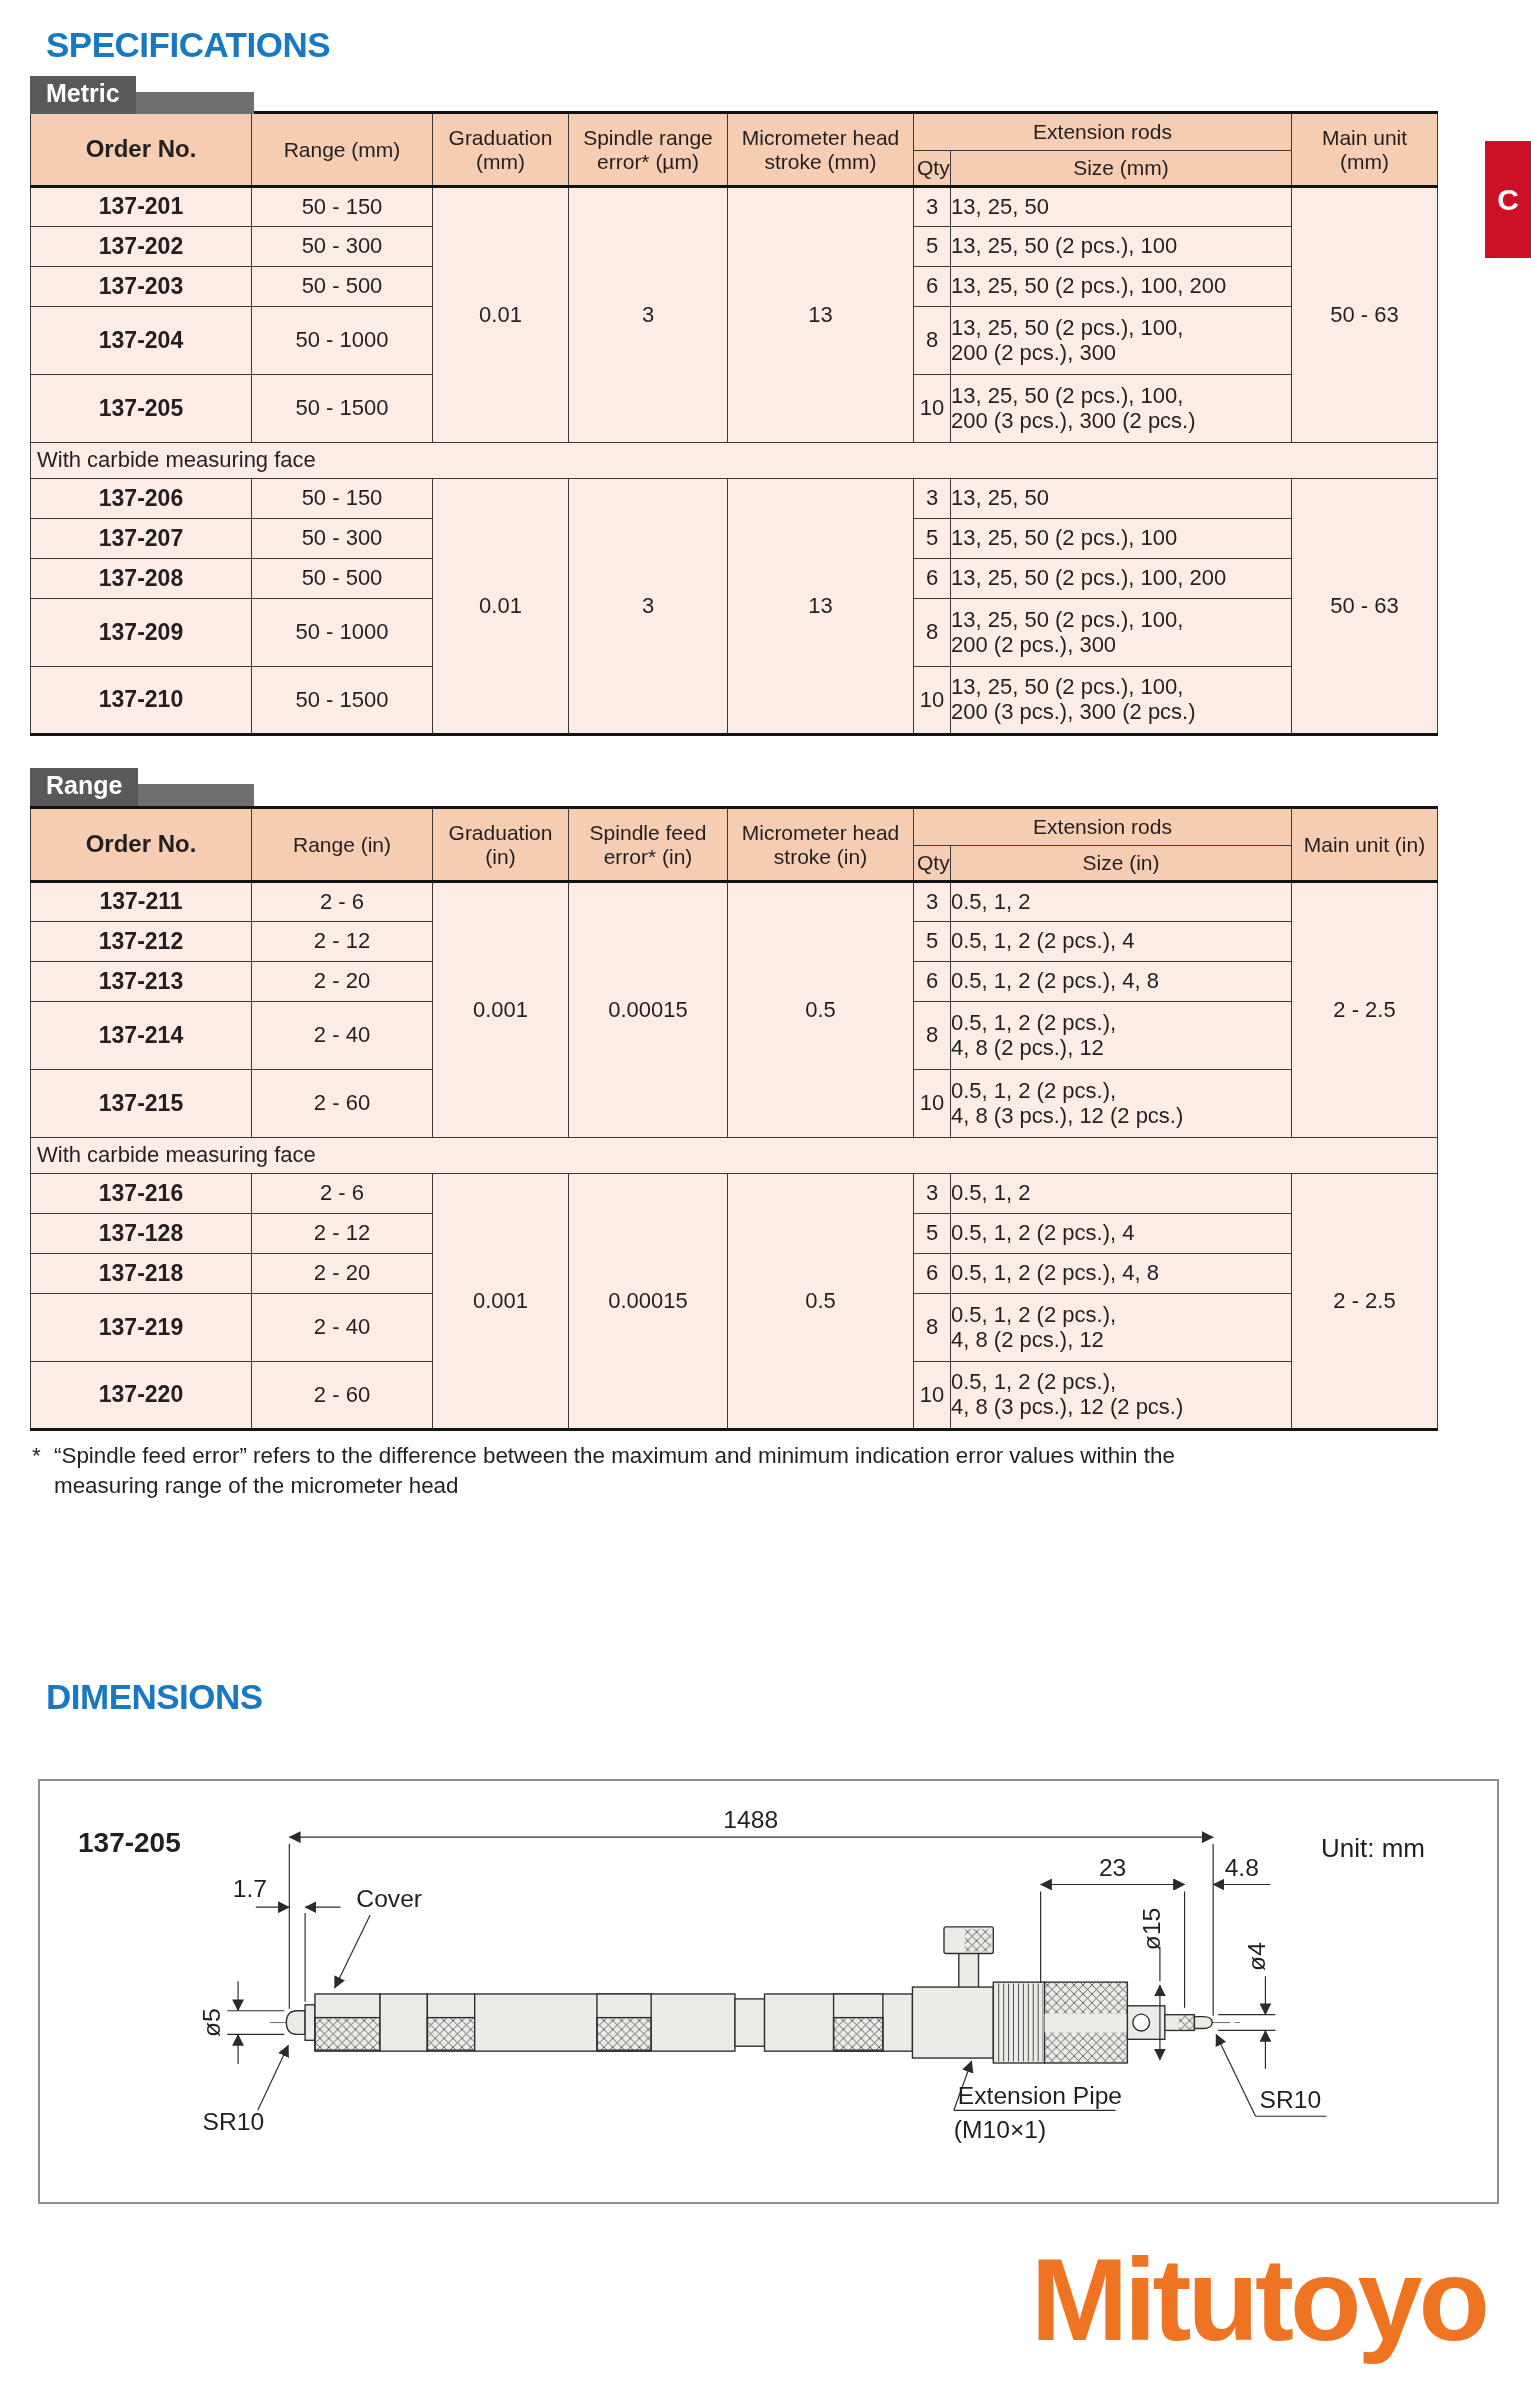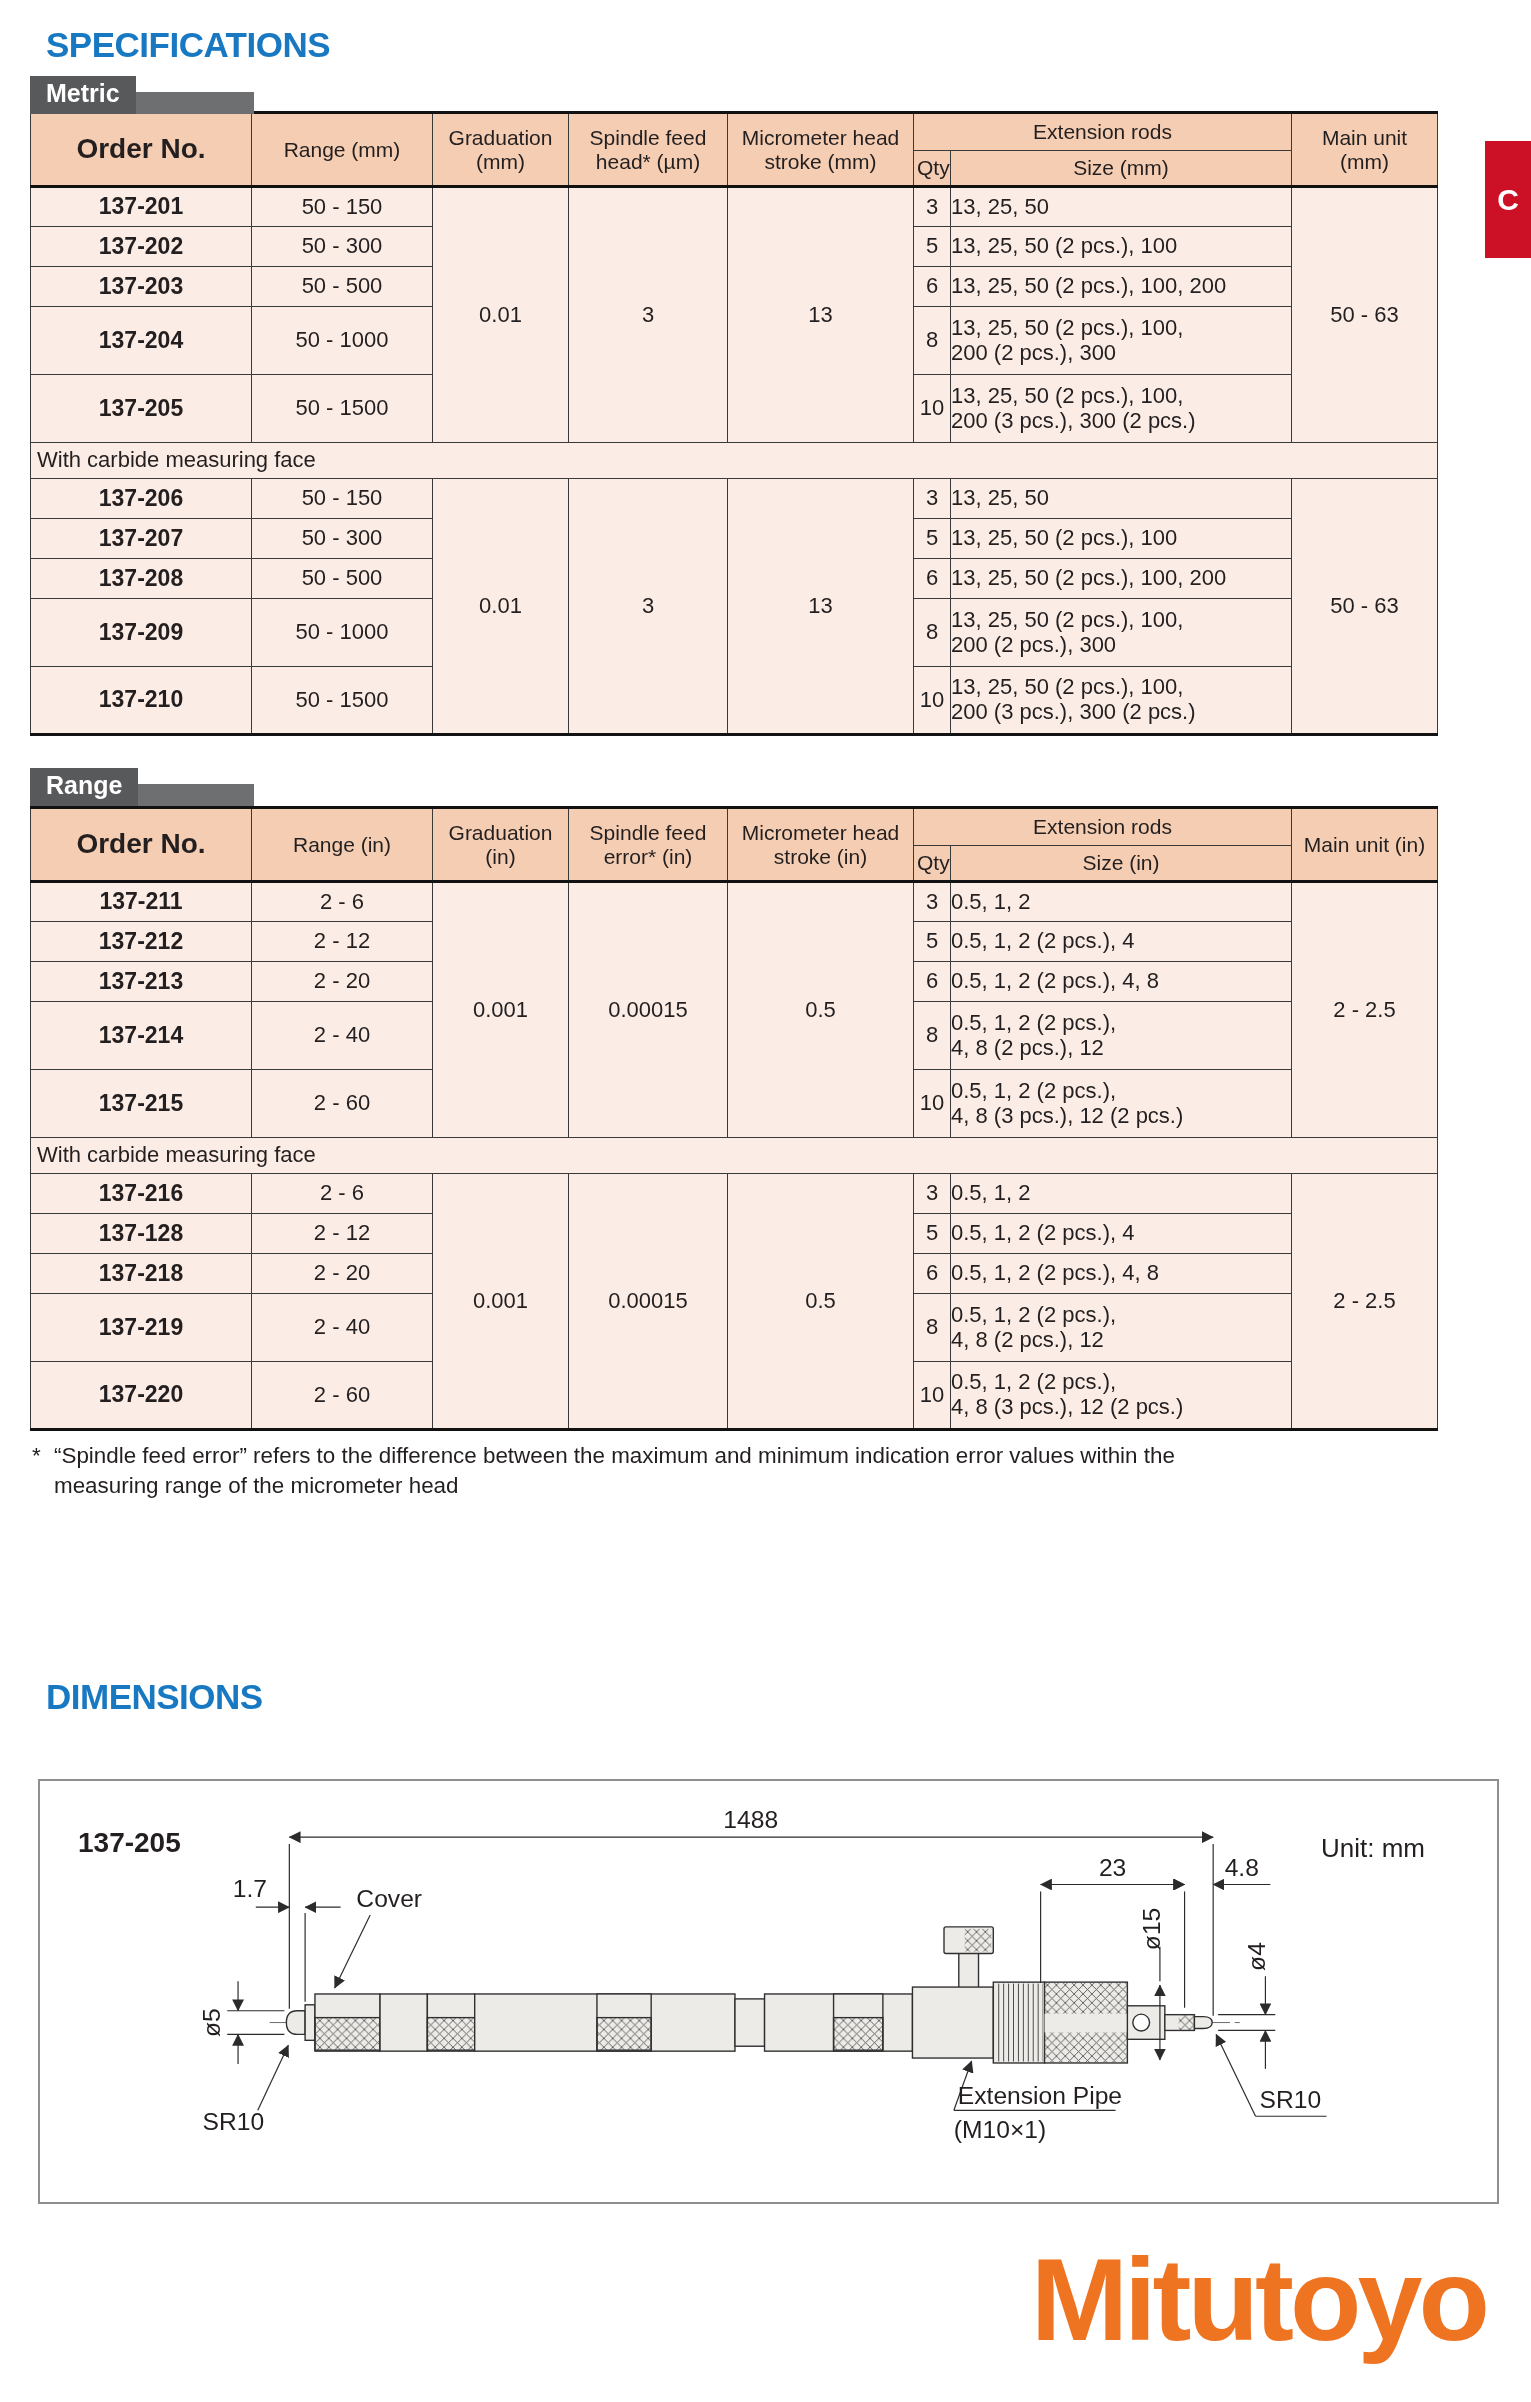--- a/index.html
+++ b/index.html
@@ -7,21 +7,21 @@
   #page{position:relative;width:1531px;height:2403px;background:#fff;overflow:hidden;}
   .blue-h1{position:absolute;left:46px;font-size:35px;font-weight:bold;color:#1878C2;letter-spacing:-0.5px;}
   
   .tab{position:absolute;background:#58595B;color:#fff;font-weight:bold;font-size:25px;padding:3px 16px 6px 16px;z-index:2;}
   .tab-bar{position:absolute;background:#6E6F71;z-index:1;}
   
   .spec-table{position:absolute;left:30px;border-collapse:collapse;table-layout:fixed;width:1408px;font-size:22px;color:#231f20;border-top:3px solid #121212;border-bottom:3px solid #121212;}
   .spec-table th,.spec-table td{border:1px solid #3a3a3a;overflow:hidden;}
   .spec-table thead{border-bottom:3px solid #121212;}
   .spec-table thead th{background:#F4CDB2;font-weight:normal;font-size:21px;line-height:1.1;padding:1px 3px;}
-  .spec-table thead th.oh{font-weight:bold;font-size:28px;}
+  .spec-table thead th.oh{font-weight:bold;font-size:24px;}
   .spec-table tbody td{background:#FBEDE5;text-align:center;padding:1px 4px;line-height:1.12;}
   .spec-table td.order{font-weight:bold;font-size:23px;}
   .spec-table td.size{text-align:left;padding-left:0;white-space:pre-line;}
   tr.hr1{height:38px;} tr.hr2{height:36px;}
   tr.r1{height:40px;} tr.r2{height:68px;} tr.rc{height:36px;}
   td.carbide{text-align:left !important;padding-left:6px !important;font-size:22px;}
   
   #side-tab{position:absolute;right:0;top:141px;width:46px;height:117px;background:#CC1126;color:#fff;display:flex;align-items:center;justify-content:center;font-size:30px;font-weight:bold;}
   
   #footnote{position:absolute;left:32px;top:1441px;font-size:22.4px;line-height:1.32;display:flex;}
@@ -56,21 +56,21 @@
       <col style="width:186px">
         <col style="width:37px">
         <col style="width:341px">
         <col style="width:146px">
     </colgroup>
     <thead>
       <tr class="hr1">
         <th rowspan="2" class="oh">Order No.</th>
         <th rowspan="2">Range (mm)</th>
         <th rowspan="2">Graduation (mm)</th>
-        <th rowspan="2">Spindle feed head* (µm)</th>
+        <th rowspan="2">Spindle range error* (µm)</th>
         <th rowspan="2">Micrometer head stroke (mm)</th>
         <th colspan="2">Extension rods</th>
         <th rowspan="2">Main unit (mm)</th>
       </tr>
       <tr class="hr2">
         <th>Qty</th>
         <th>Size (mm)</th>
       </tr>
     </thead>
     <tbody>

